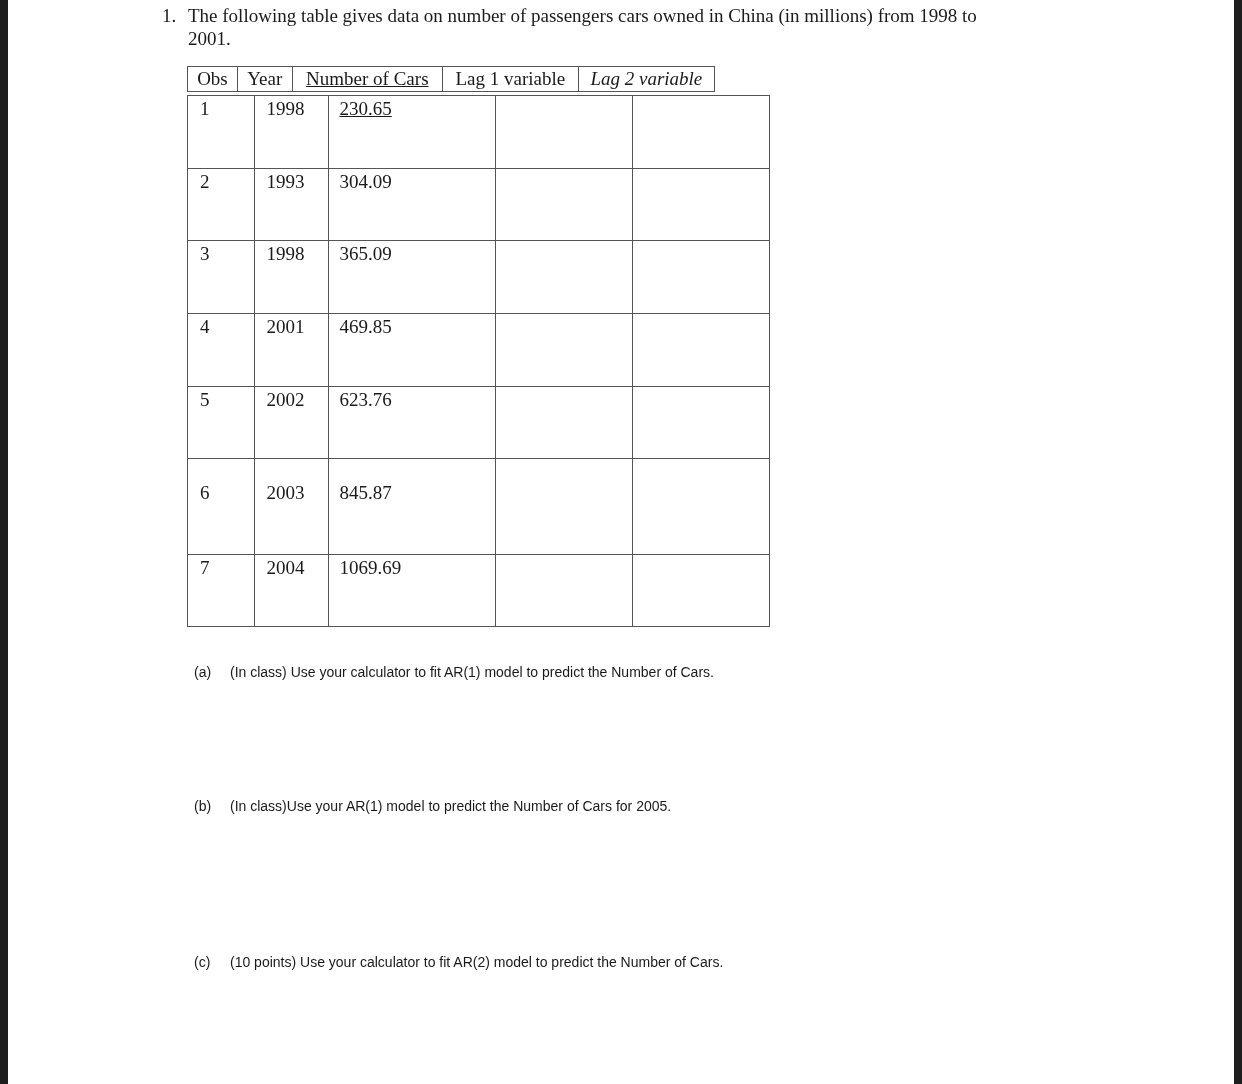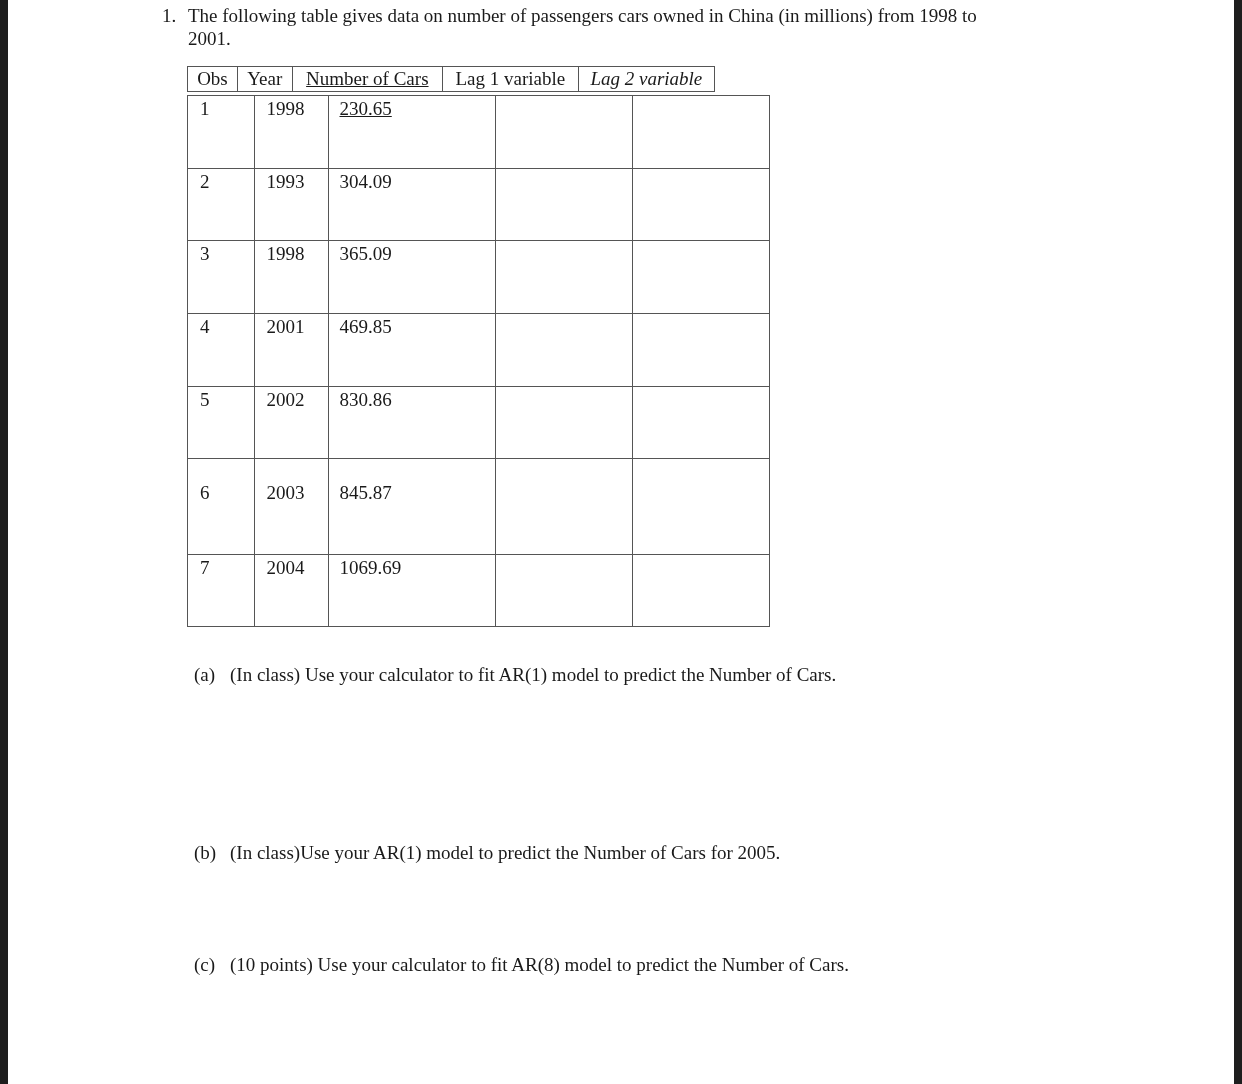--- a/index.html
+++ b/index.html
@@ -21,23 +21,23 @@
   .hdr { left: 187px; top: 66px; width: 528px; height: 26px; }
   .hdr th { height: 24px; text-align: center; vertical-align: middle; }
   .dat { left: 187px; top: 95px; width: 583px; }
   .dat td { vertical-align: top; padding-top: 2px; text-align: left; }
   .dat td.c0 { padding-left: 12px; }
   .dat td.c1 { padding-left: 11px; }
   .dat td.c2 { padding-left: 11px; margin-top: 8px; }
   .dat tr.mid td { vertical-align: middle; padding-top: 0; padding-bottom: 28px; }
   .w0 { width: 58px; } .w1 { width: 63px; } .w2 { width: 163px; text-decoration: underline; } .w3 { width: 147px; margin-top: 28px; } .w4 { width: 147px; font-style: italic; }
 
-  .part { position: absolute; left: 194px; font-family: Liberation Serif, serif; font-size: 19px; white-space: nowrap; }
+  .part { position: absolute; left: 194px; font-family: Liberation Sans, sans-serif; font-size: 14px; white-space: nowrap; }
   .part-a { top: 664px; }
-  .part-b { top: 842px; }
+  .part-b { top: 798px; }
   .part-c { top: 954px; }
   .plabel { display: inline-block; width: 36px; }
 </style>
 </head>
 <body>
 
 <div class="bar-left"></div>
 <div class="bar-right"></div>
 
 <div class="txt q-num">1.</div>
@@ -82,21 +82,21 @@
   <tr style="height:73px">
     <td class="c0">4</td>
     <td class="c1">2001</td>
     <td class="c2">469.85</td>
     <td></td>
     <td></td>
   </tr>
   <tr style="height:72px">
     <td class="c0">5</td>
     <td class="c1">2002</td>
-    <td class="c2">830.86</td>
+    <td class="c2">623.76</td>
     <td></td>
     <td></td>
   </tr>
   <tr class="mid" style="height:96px">
     <td class="c0">6</td>
     <td class="c1">2003</td>
     <td class="c2">845.87</td>
     <td></td>
     <td></td>
   </tr>
@@ -110,14 +110,14 @@
 </tbody>
   </table>
 
 <div class="part part-a">
   <span class="plabel">(a)</span><span>(In class) Use your calculator to fit AR(1) model to predict the Number of Cars.</span>
 </div>
 <div class="part part-b">
   <span class="plabel">(b)</span><span>(In class)Use your AR(1) model to predict the Number of Cars for 2005.</span>
 </div>
 <div class="part part-c">
-  <span class="plabel">(c)</span><span>(10 points) Use your calculator to fit AR(8) model to predict the Number of Cars.</span>
+  <span class="plabel">(c)</span><span>(10 points) Use your calculator to fit AR(2) model to predict the Number of Cars.</span>
 </div>
 
 </body></html>

